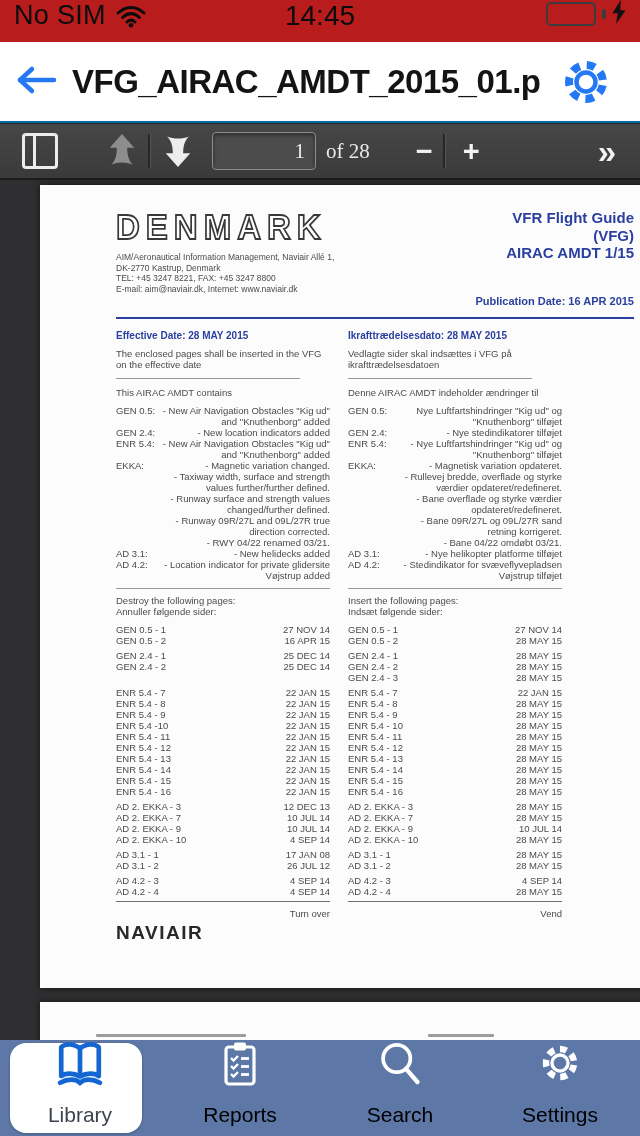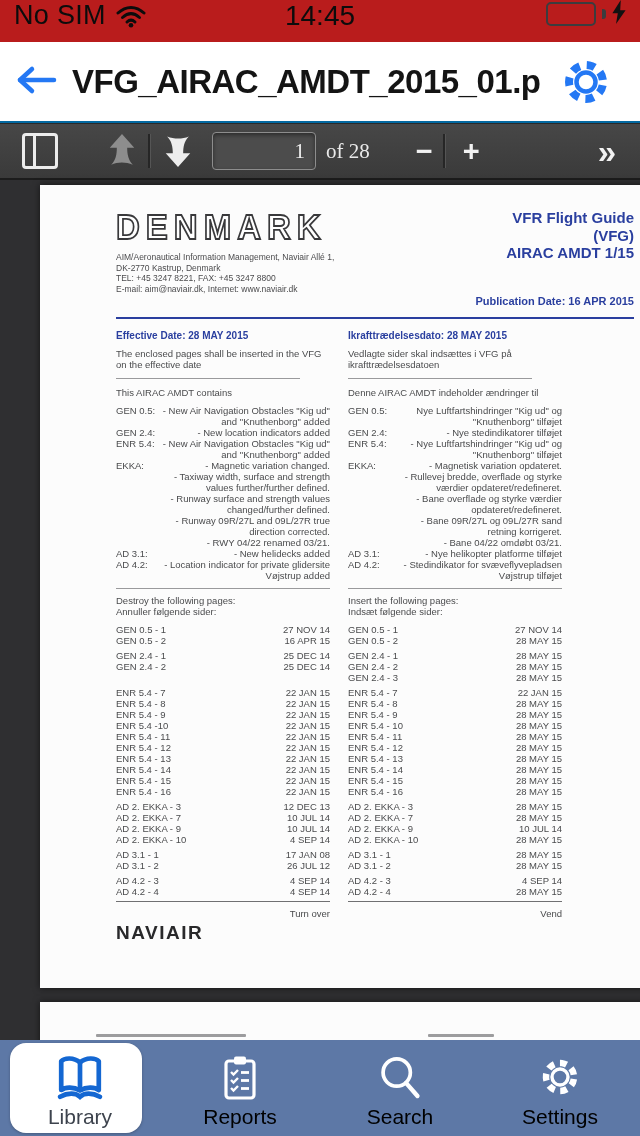--- a/index.html
+++ b/index.html
@@ -76,22 +76,22 @@
   .c-notes{flex:1;}
   .c-note{padding-left:7px;text-indent:-7px;text-align:right;}
   .pgroup{margin-bottom:4px;}
   .prow{display:flex;justify-content:space-between;height:11px;}
   .turn{text-align:right;}
   .navilogo{margin-top:8px;font-size:19px;font-weight:bold;letter-spacing:1.5px;color:#29292b;}
 
   
   .tab-bar{position:absolute;left:0;right:0;bottom:0;height:96px;background:#5d78a6;
            display:flex;z-index:20;}
-  .tab{width:160px;display:flex;flex-direction:column;align-items:center;justify-content:flex-end;
-       padding-bottom:7px;box-sizing:border-box;cursor:pointer;position:relative;}
+  .tab{width:160px;display:flex;flex-direction:column;align-items:center;justify-content:flex-start;
+       padding-bottom:7px;box-sizing:border-box;cursor:pointer;position:relative;gap:12px;}
   .tab-label{font-size:21px;color:#000000;margin-top:3px;}
   .tab.selected::before{content:"";position:absolute;left:10px;right:18px;top:3px;bottom:3px;
        background:#fff;border-radius:16px;box-shadow:0 1px 3px rgba(0,0,0,.25);}
   .tab.selected .tab-label{color:#3d434d;position:relative;}
   .tab svg{position:relative;}
 </style>
 </head>
 <body>
 
 <div class="phone">

